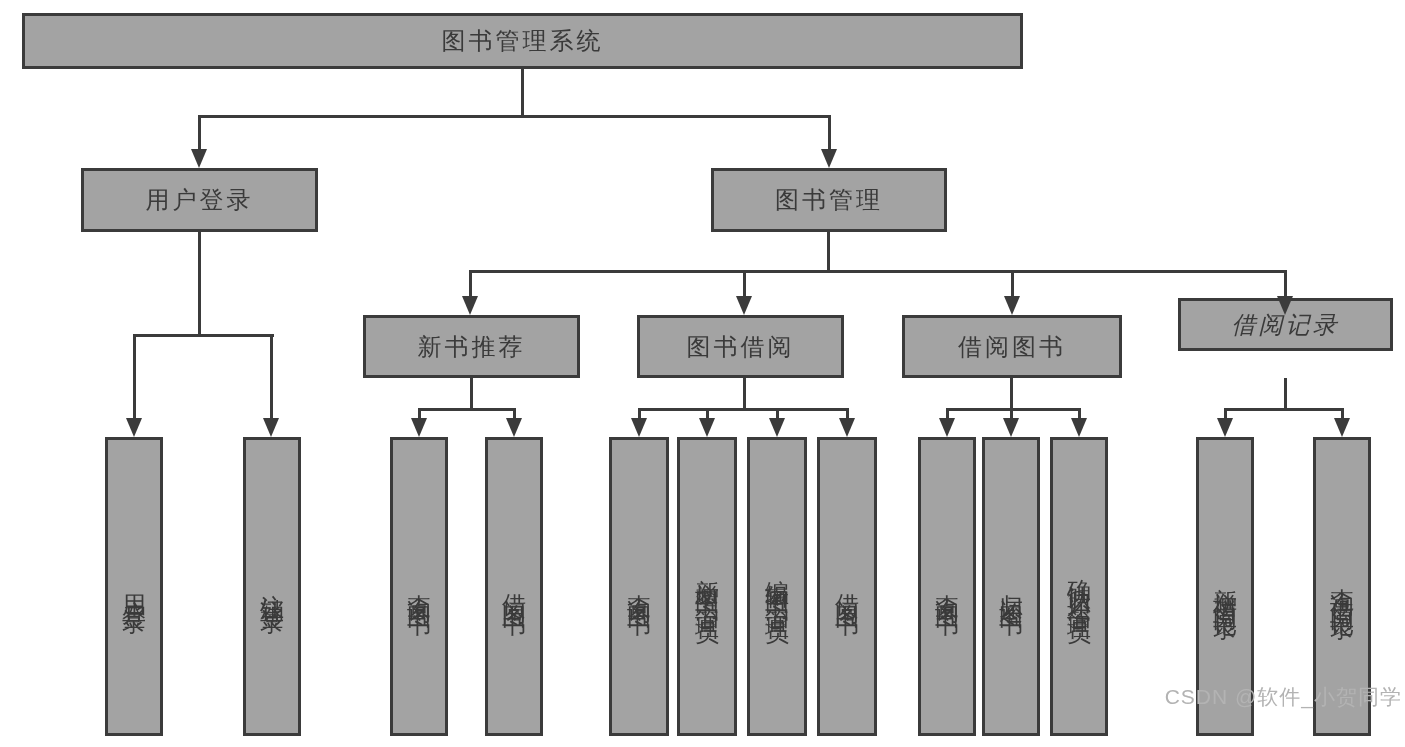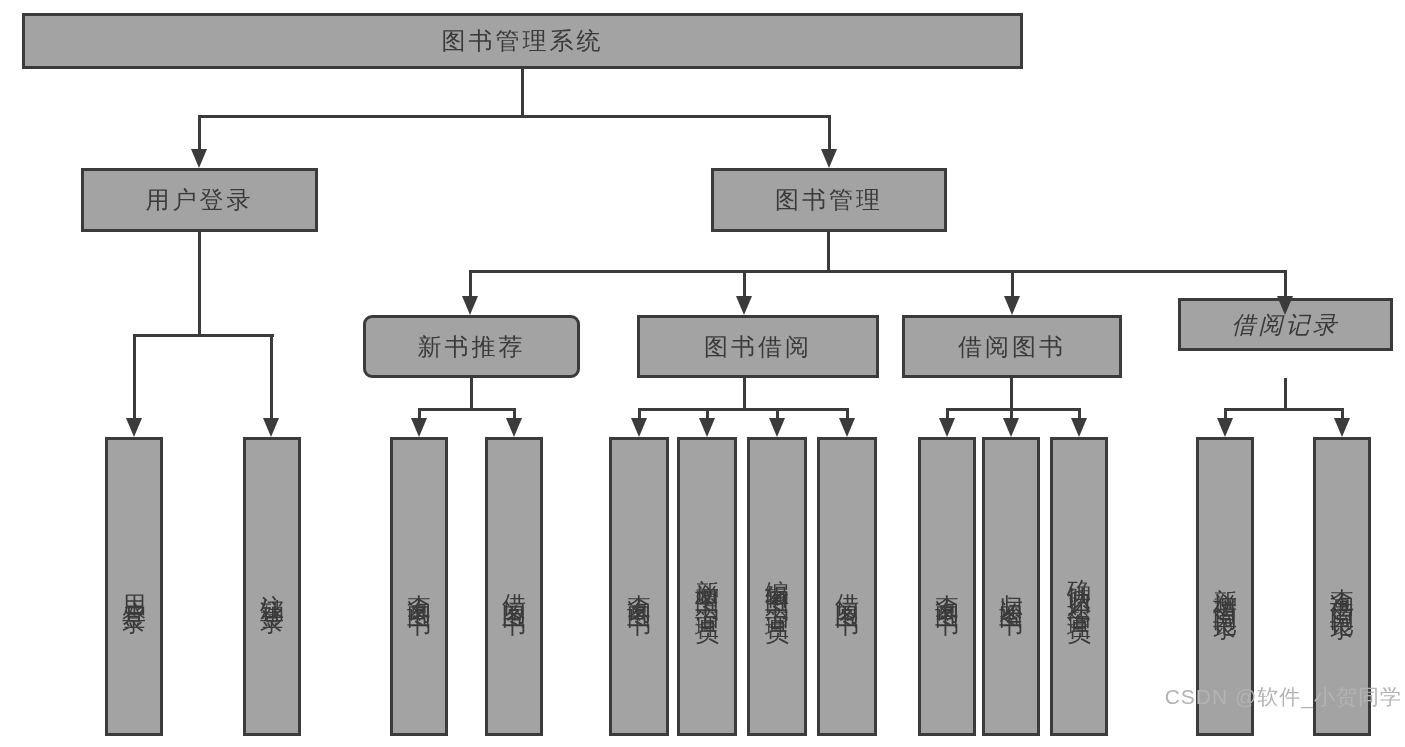--- a/index.html
+++ b/index.html
@@ -27,22 +27,22 @@
 </head>
 <body>
 
 <div class="stage">
 
   <div class="box h" style="left:22px;top:13px;width:1001px;height:56px;">图书管理系统</div>
 
   <div class="box h" style="left:81px;top:168px;width:237px;height:64px;">用户登录</div>
   <div class="box h" style="left:711px;top:168px;width:236px;height:64px;">图书管理</div>
 
-  <div class="box h" style="left:363px;top:315px;width:217px;height:63px;border-radius:9px;">新书推荐</div>
-  <div class="box h" style="left:637px;top:315px;width:242px;height:63px;">图书借阅</div>
+  <div class="box h" style="left:363px;top:315px;width:217px;height:63px;">新书推荐</div>
+  <div class="box h" style="left:637px;top:315px;width:207px;height:63px;">图书借阅</div>
   <div class="box h" style="left:902px;top:315px;width:220px;height:63px;">借阅图书</div>
   <div class="box h" style="left:1178px;top:298px;width:215px;height:53px;font-style:italic;">借阅记录</div>
 
   <div class="box v" style="left:105px;top:437px;width:58px;height:299px;">用户登录</div>
   <div class="box v" style="left:243px;top:437px;width:58px;height:299px;">注销登录</div>
 
   <div class="box v" style="left:390px;top:437px;width:58px;height:299px;">查询图书</div>
   <div class="box v" style="left:485px;top:437px;width:58px;height:299px;">借阅图书</div>
 
   <div class="box v" style="left:609px;top:437px;width:60px;height:299px;">查询图书</div>

